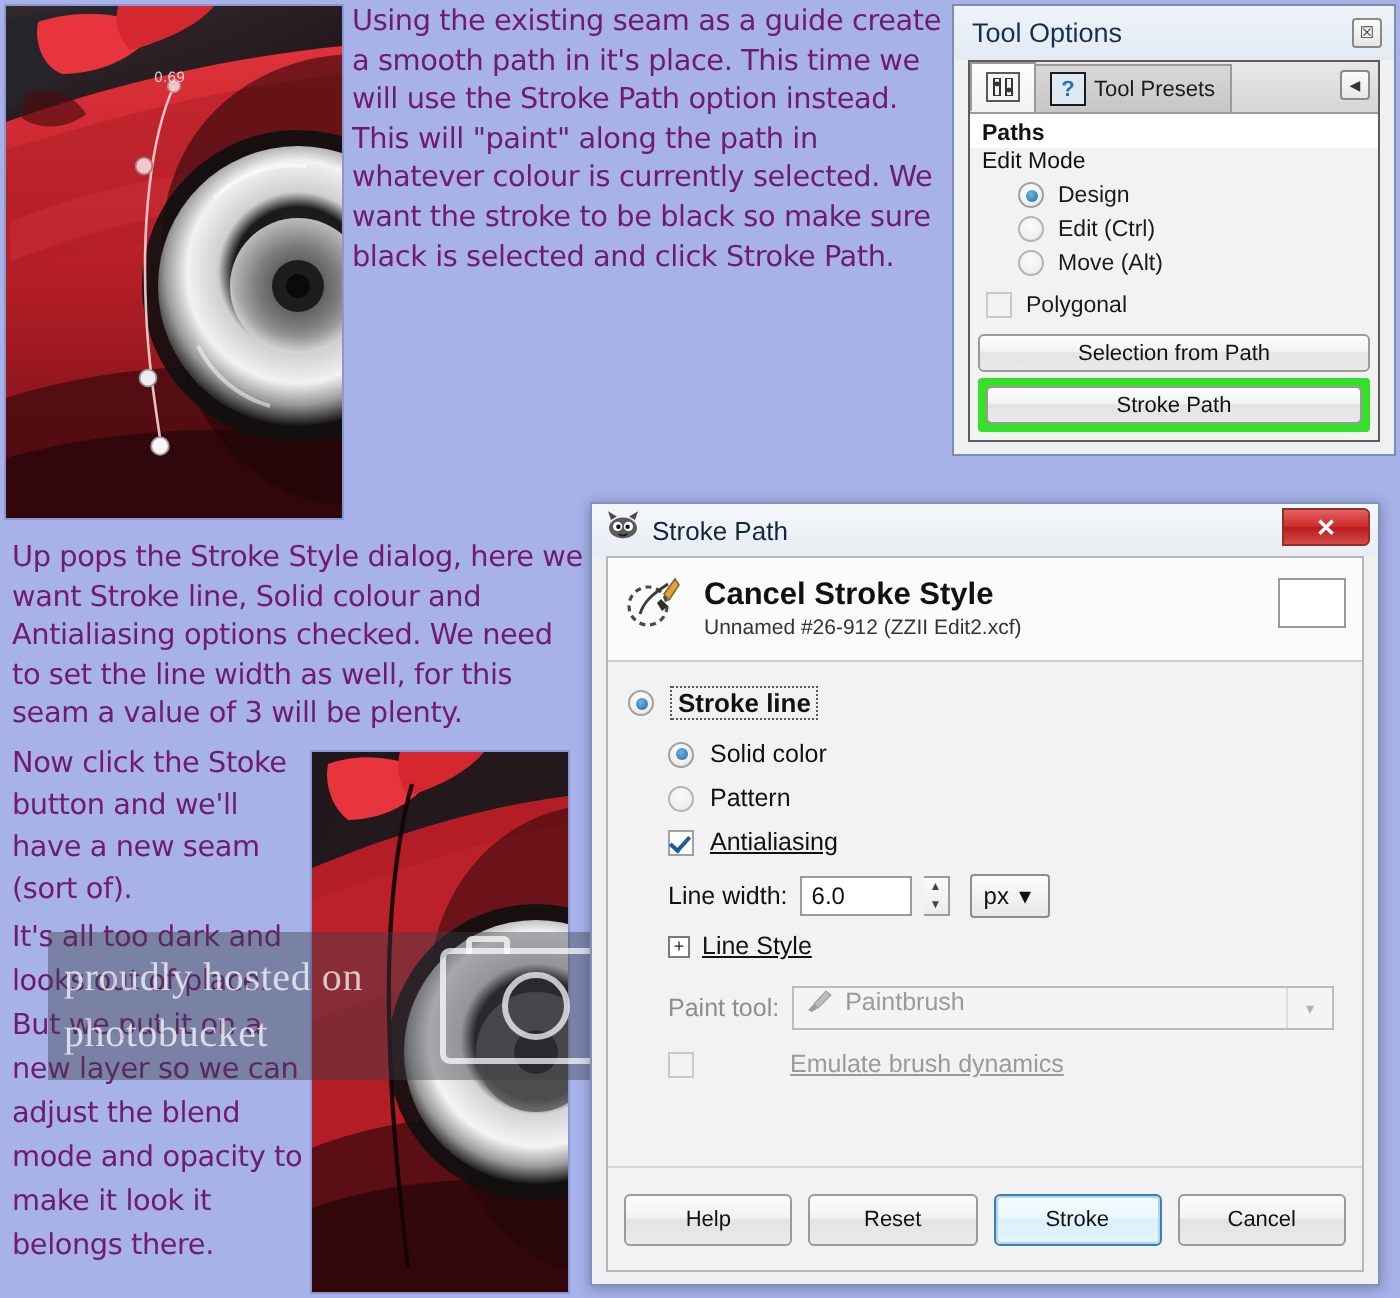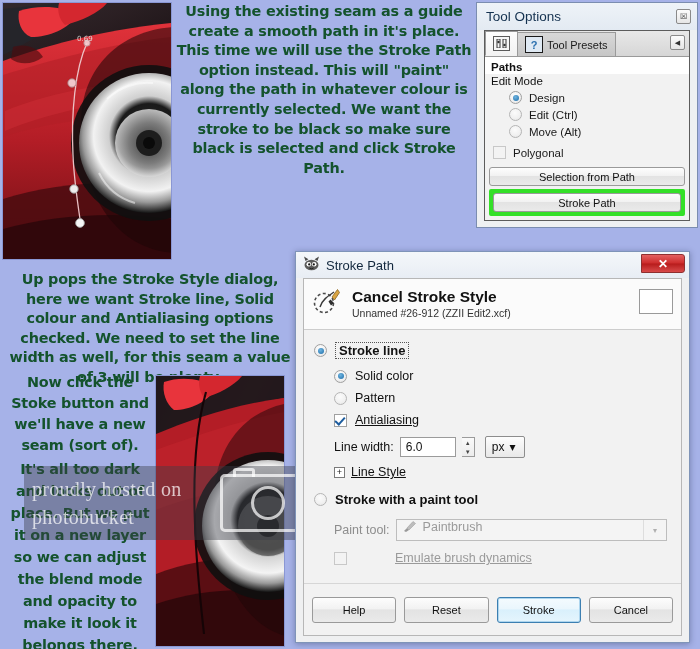--- a/index.html
+++ b/index.html
@@ -18,25 +18,24 @@
   }
   .car-bottom{
     position:absolute;left:155px;top:375px;width:130px;height:272px;
     overflow:hidden;border:1px solid #8a97d4;box-sizing:border-box;
   }
   .car-svg{display:block;}
 
   
   .text-block{
     position:absolute;
-    color:#14532d;
+    color:#701a75;
     font-family:"DejaVu Sans", sans-serif;
-    font-weight:700;
+    font-weight:400;
     letter-spacing:-0.2px;
-    text-align:center;
   }
   #instr-top{
     left:176px;top:2px;width:296px;
     font-size:14.4px;line-height:19.6px;
   }
   #instr-mid{
     left:6px;top:270px;width:288px;
     font-size:14.4px;line-height:19.6px;
   }
   #instr-mid2{
@@ -534,24 +533,20 @@
             <span>px</span>
             <span>▾</span>
           </span>
         </div>
 
         <div class="srow" id="row-linestyle">
           <span class="expander">+</span>
           <span class="ul">Line Style</span>
         </div>
 
-        <div class="srow" id="row-paint-tool-radio">
-          <span class="radio off"></span>
-          <span id="paint-tool-label">Stroke with a paint tool</span>
-        </div>
 
         <div class="srow" id="row-painttool">
           <span id="painttool-label">Paint tool:</span>
           <span id="painttool-combo">
             <span>
               <svg width="14" height="12" viewBox="0 0 14 12">
                 <path d="M1,11 L4,8 L6,10 L3,12 Z" fill="#9a9a9a"></path>
                 <path d="M4,8 L10,1.5 L12.5,3.5 L6,10 Z" fill="#bdbdbd" stroke="#a0a0a0" stroke-width="0.6"></path>
               </svg>
             </span>

